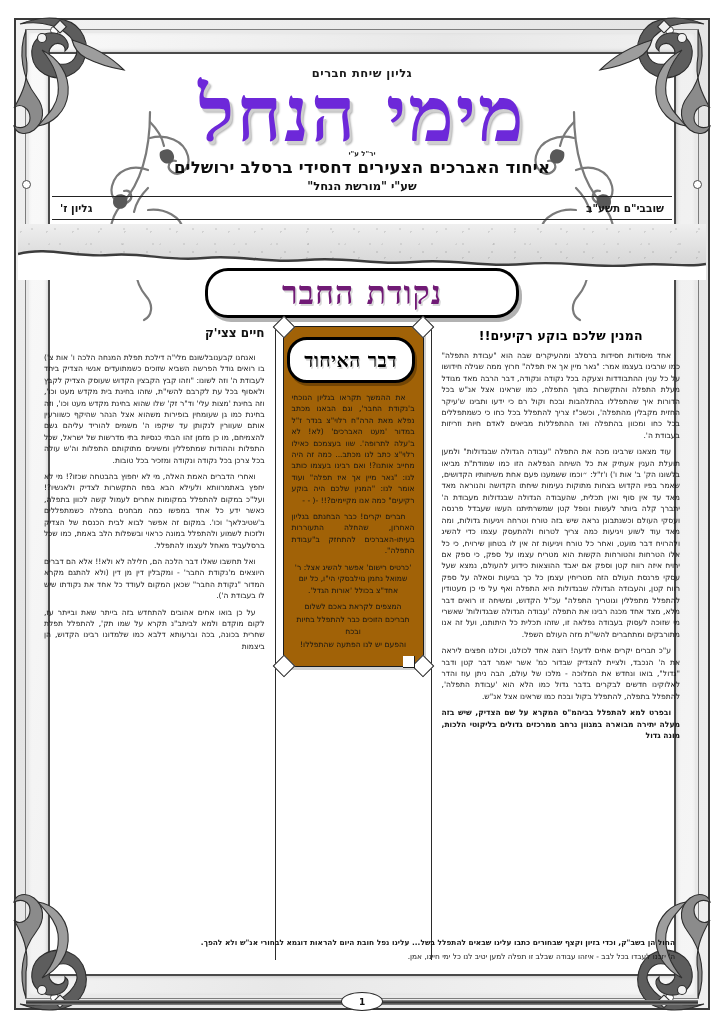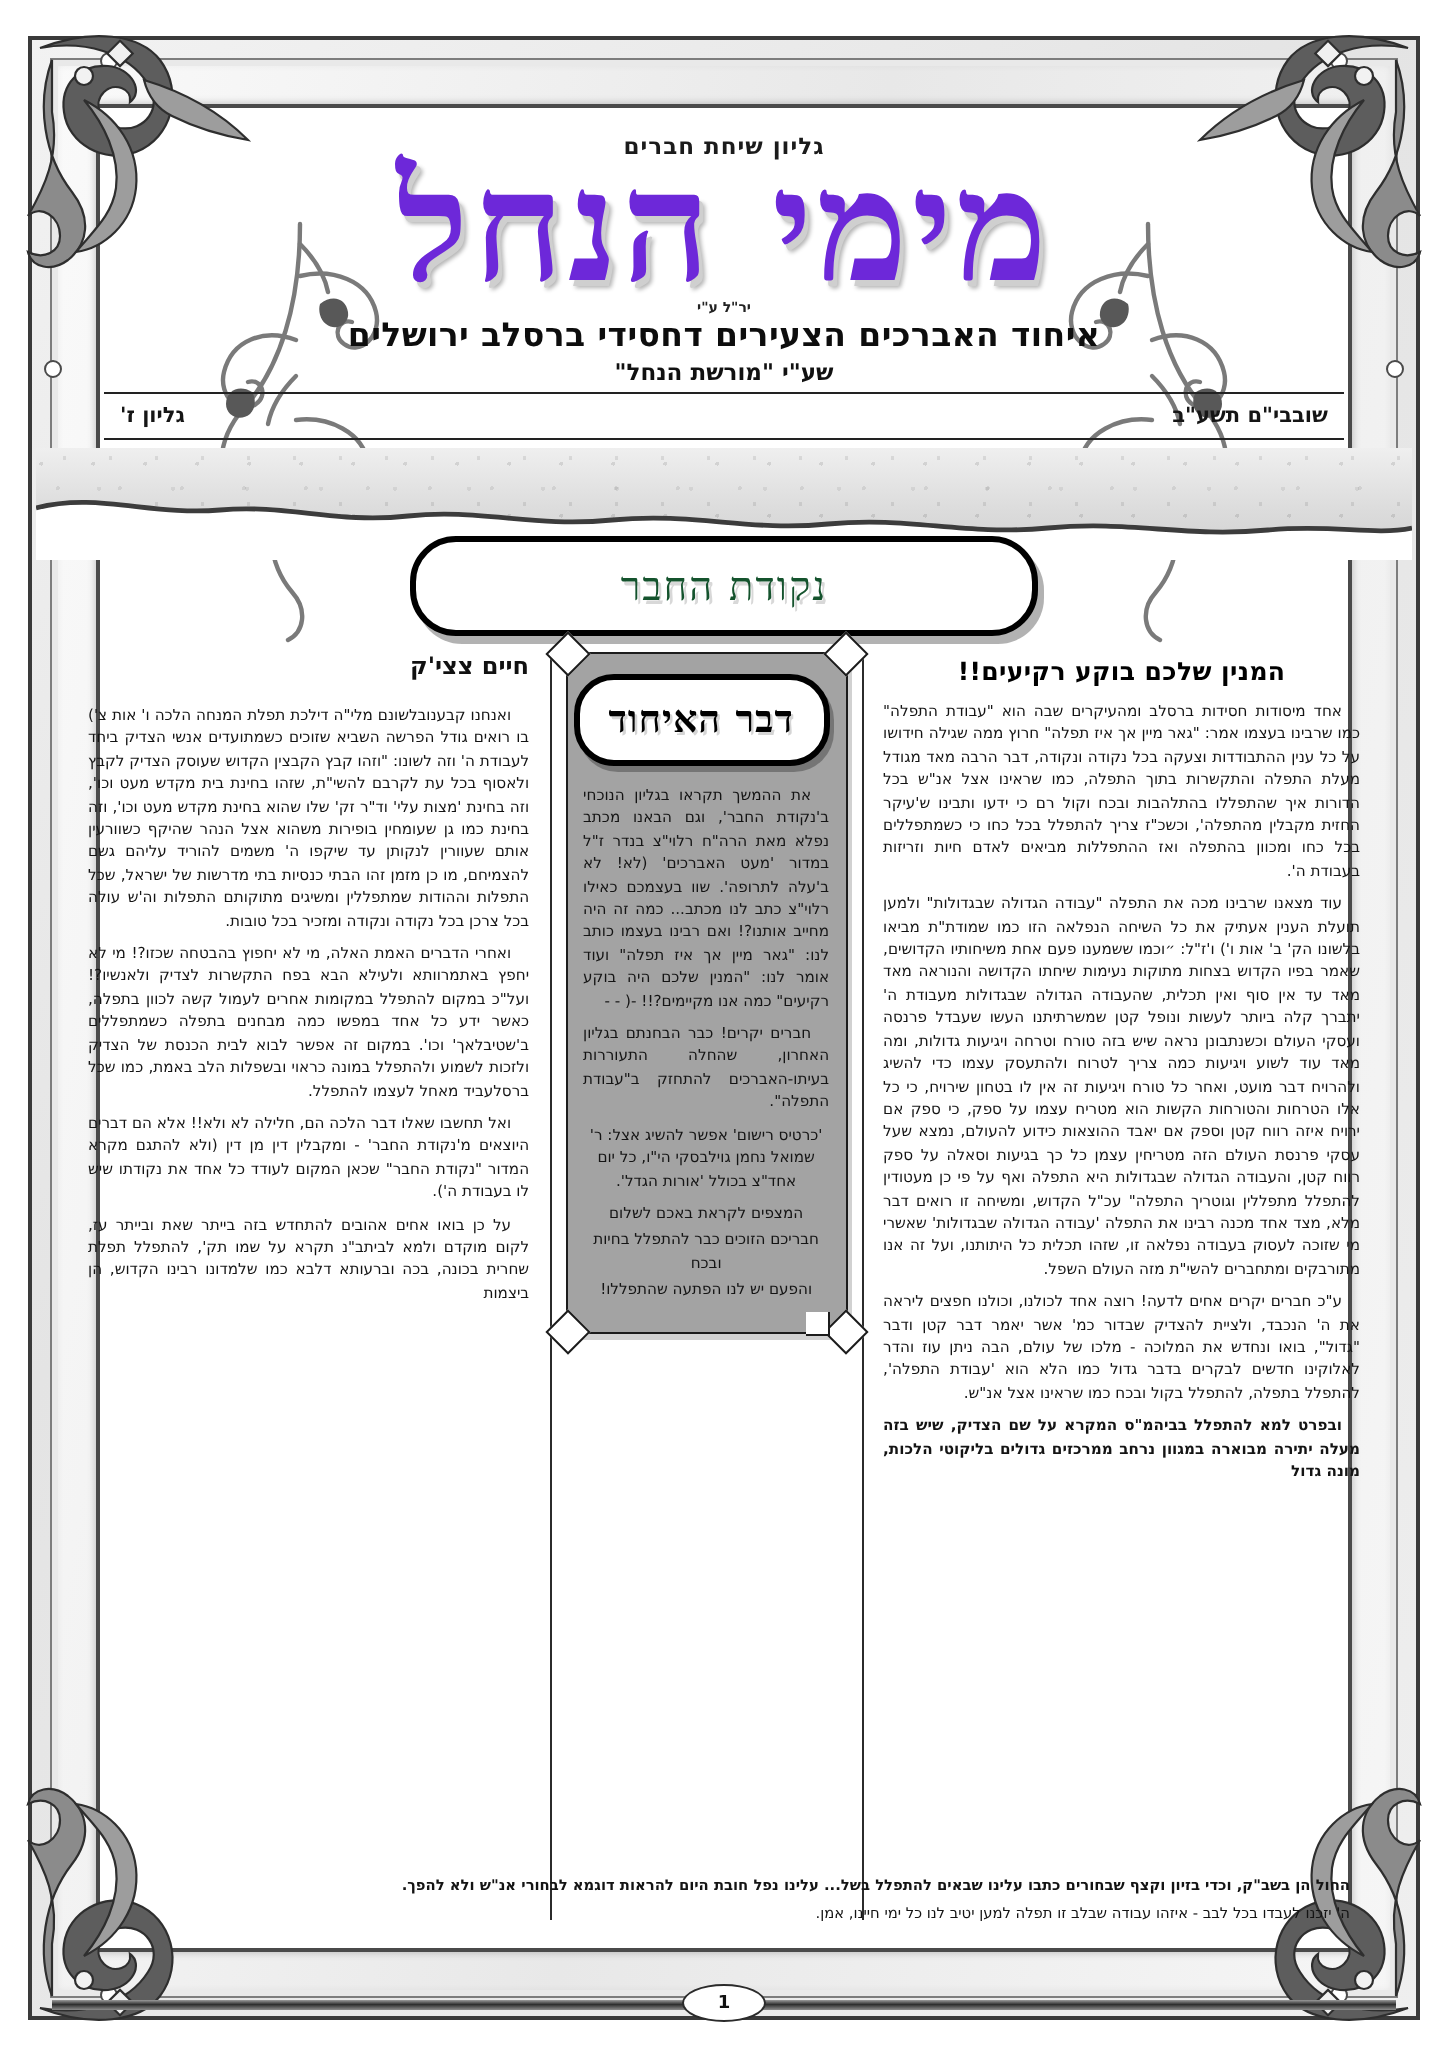--- a/index.html
+++ b/index.html
@@ -89,21 +89,21 @@
 
   
   .pill{
     margin:0 auto;width:308px;height:44px;border-radius:23px;
     border:3px solid #000;background:#fff;
     display:flex;align-items:center;justify-content:center;
     box-shadow:3px 4px 0 rgba(0,0,0,.30);
   }
   .pill span{
     font-family:"DejaVu Serif","Liberation Serif",serif;
-    font-size:20px;font-weight:normal;letter-spacing:1px;color:#14532d;
+    font-size:32px;font-weight:bold;letter-spacing:1px;color:#701a75;
     text-shadow:1.5px 2px 0 #d8d8d8;
   }
 
   #cols{position:absolute;left:0;right:0;top:56px;bottom:0;display:flex;gap:0;}
   .col{position:relative;}
   .col-right{width:253px;padding:0 4px 0 10px;}
   .col-mid{width:141px;padding:0 7px;}
   .col-left{width:234px;padding:0 10px 0 4px;}
   .rule{width:1px;background:#2b2b2b;margin:4px 0 0 0;flex:0 0 1px;}
 
@@ -117,21 +117,21 @@
     font-size:7.6px;line-height:11.4px;text-align:justify;
     margin:0 0 5px 0;color:#141414;text-indent:9px;
     font-family:"DejaVu Sans","Liberation Sans",sans-serif;
   }
   p.bt.center{text-align:center;text-indent:0;}
   p.bt.nogap{margin-bottom:2px;}
   .b{font-weight:bold;}
 
   
   #midbox{
-    position:relative;border:1.6px solid #1c1c1c;background:#a3a3a3;
+    position:relative;border:1.6px solid #1c1c1c;background:#a16207;
     padding:10px 8px 10px 8px;margin-top:2px;
     box-shadow:2px 3px 0 rgba(0,0,0,.18);
   }
   #midbox::before,#midbox::after{
     content:"";position:absolute;width:11px;height:11px;background:#fff;
     border-right:1.6px solid #1c1c1c;border-bottom:1.6px solid #1c1c1c;
   }
   #midbox::before{left:-1.6px;top:-1.6px;transform:rotate(45deg) translate(-5px,0);border:none;
     box-shadow:none;background:transparent;}
   .notch{position:absolute;width:14px;height:14px;background:#fff;

